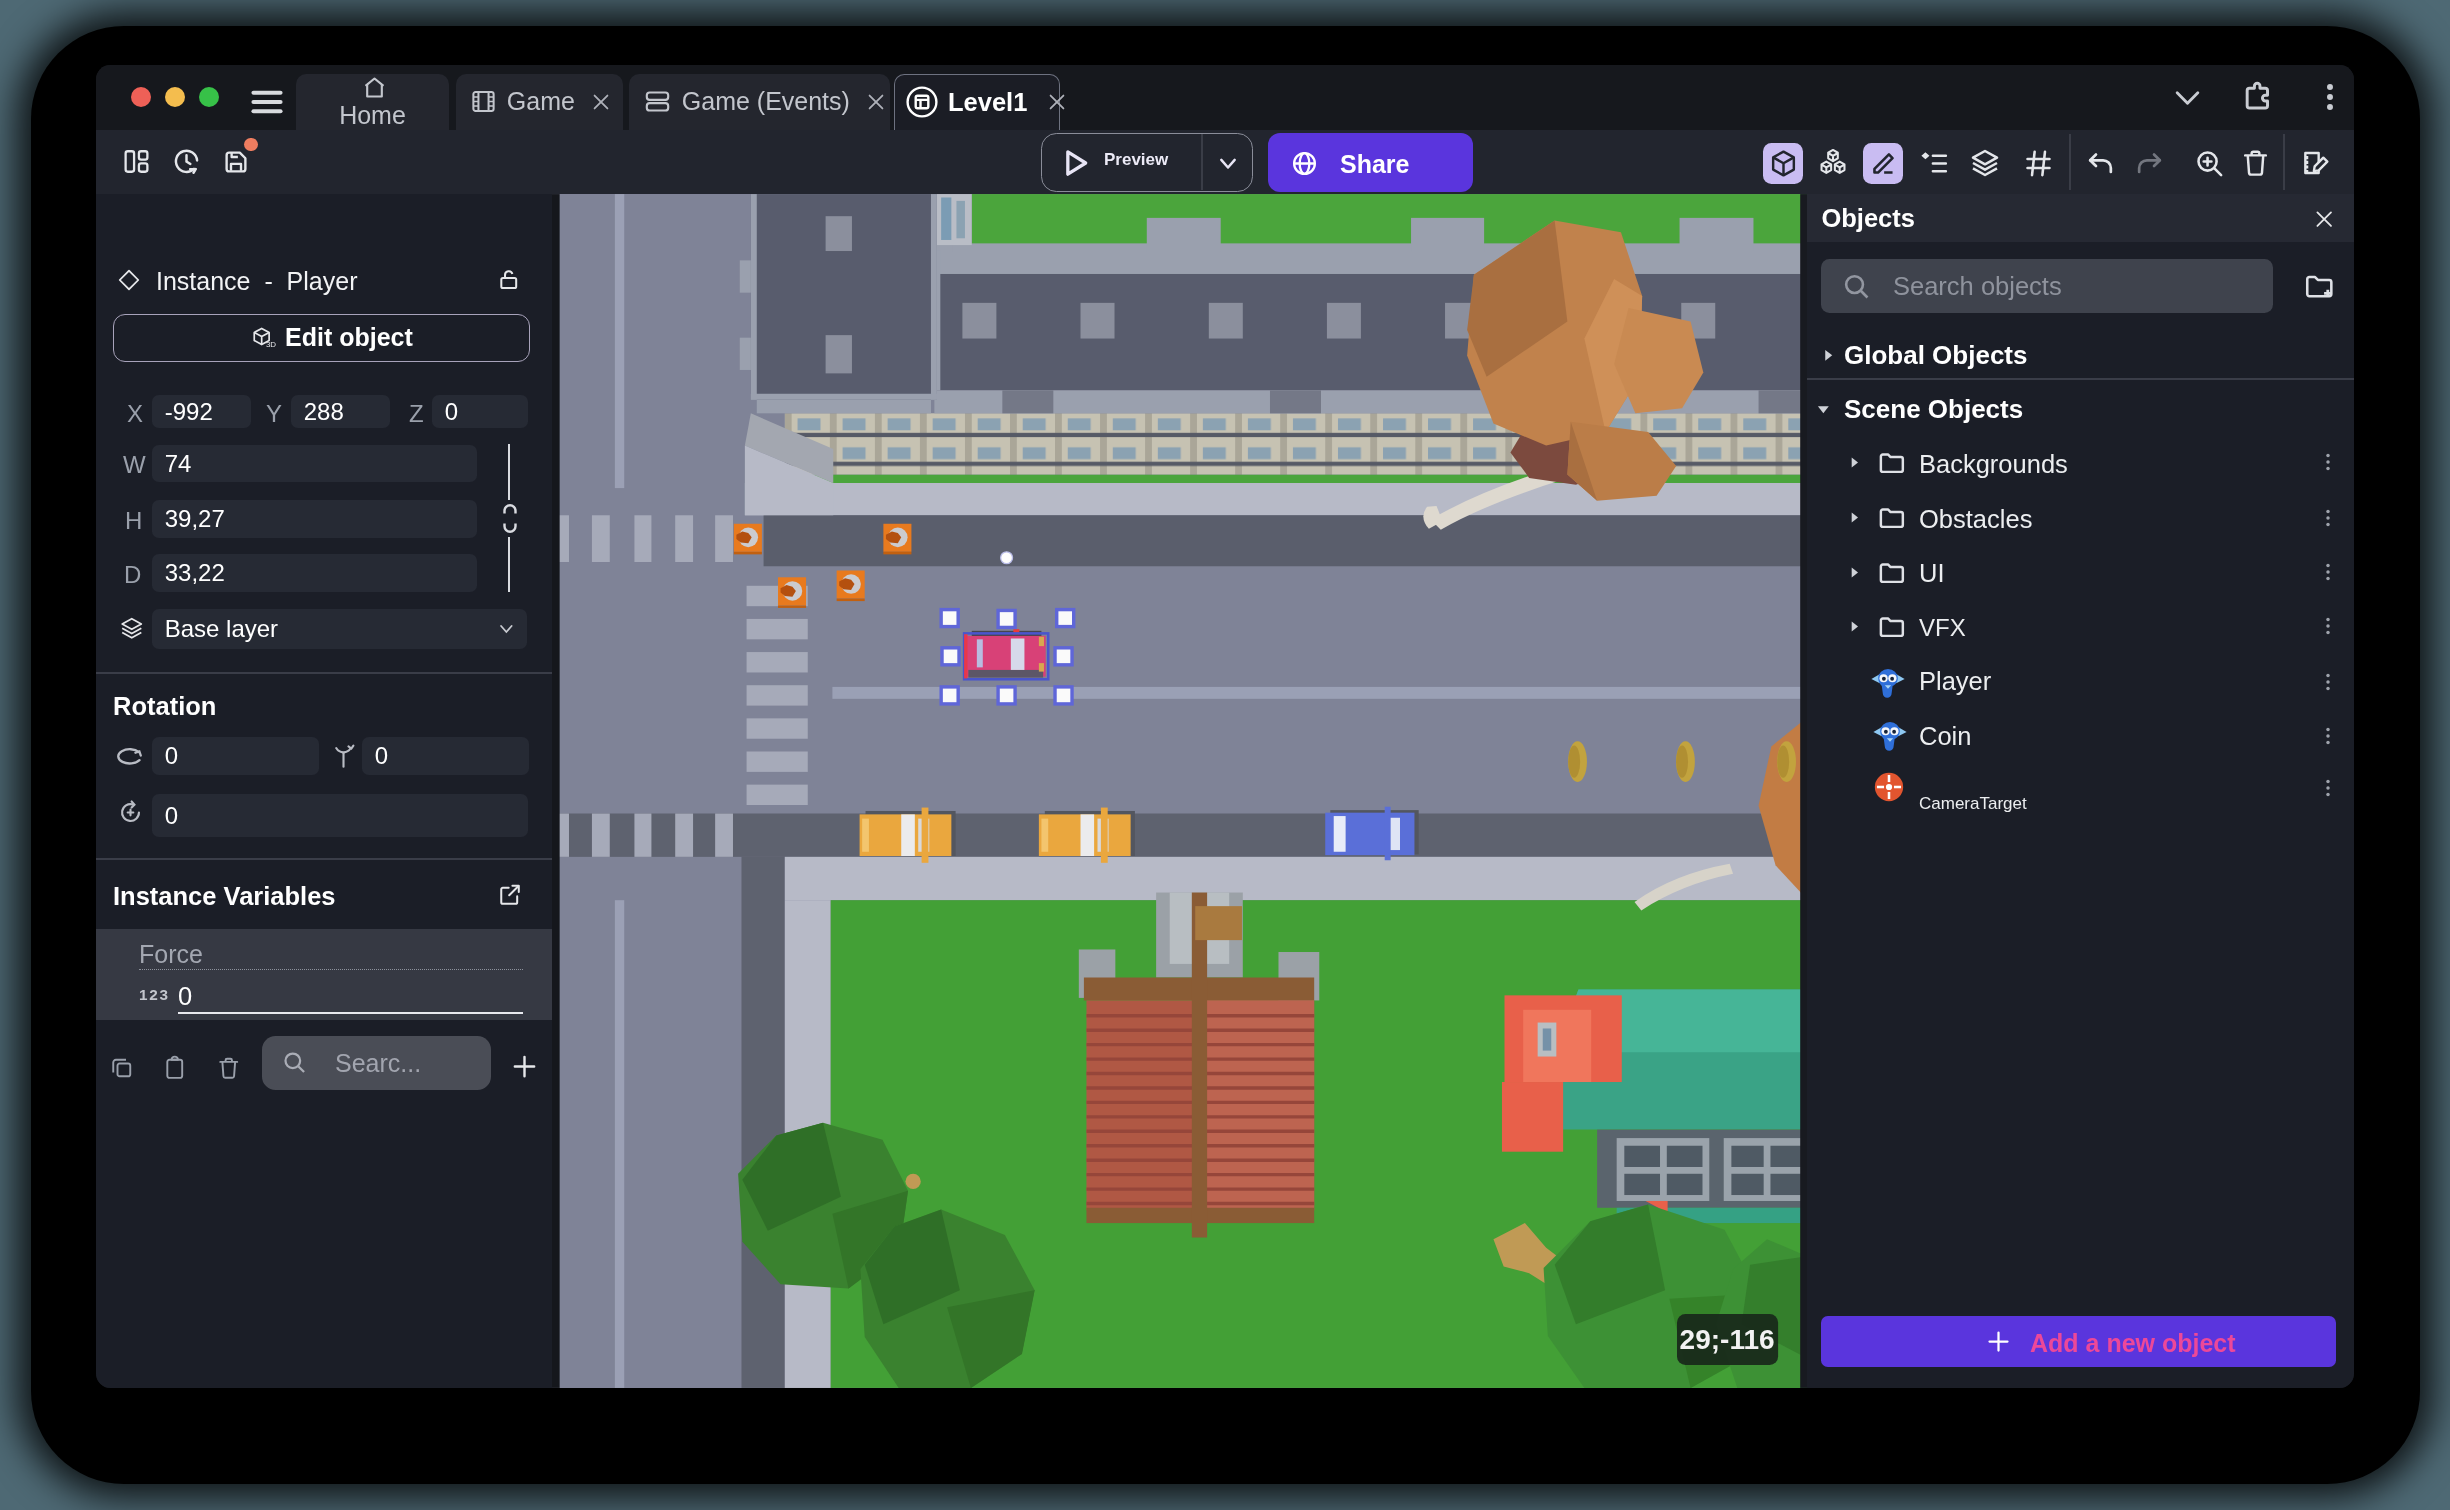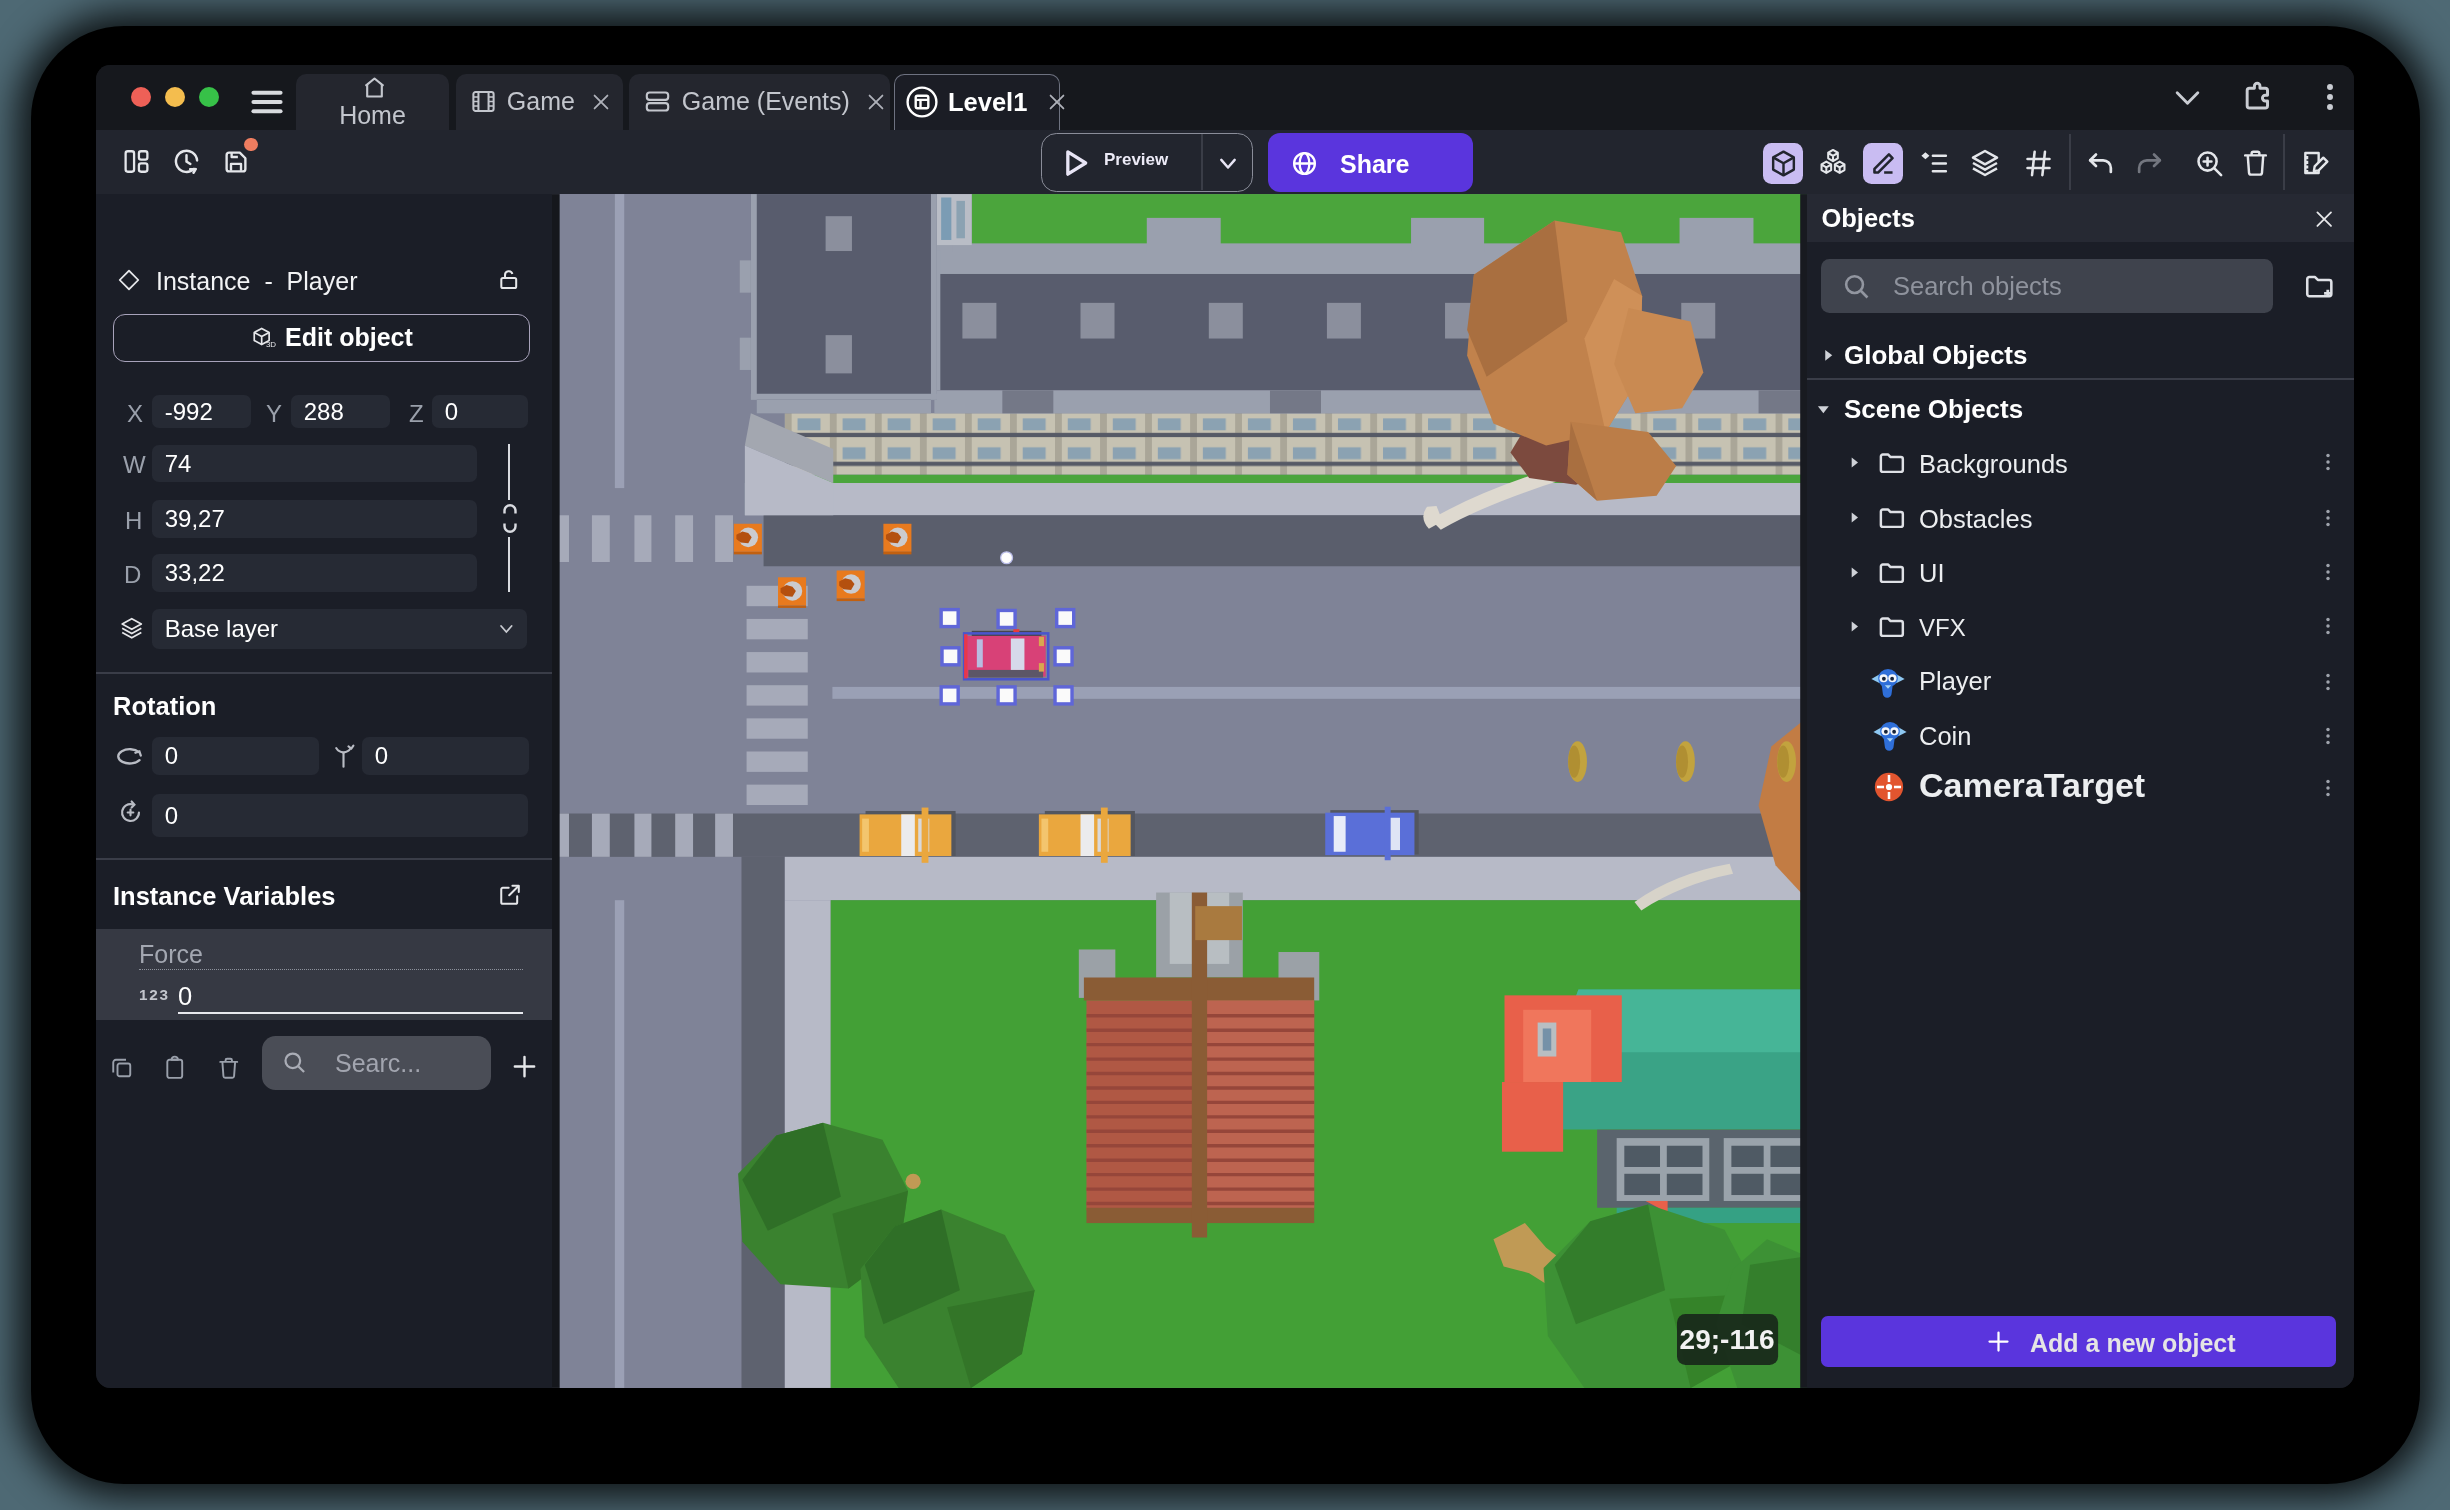--- a/index.html
+++ b/index.html
@@ -693,27 +693,27 @@
     <svg class="abs" style="left:65px; top:576px;" width="34" height="34" viewBox="0 0 24 24">
         <circle cx="12" cy="12" r="10" fill="#e2552f"></circle>
         <g stroke="#fff" stroke-width="1.8">
           <line x1="12" y1="3.5" x2="12" y2="8.5"></line>
           <line x1="12" y1="15.5" x2="12" y2="20.5"></line>
           <line x1="3.5" y1="12" x2="8.5" y2="12"></line>
           <line x1="15.5" y1="12" x2="20.5" y2="12"></line>
         </g>
         <circle cx="12" cy="12" r="2.2" fill="#fff"></circle>
       </svg>
-    <div class="abs" style="left:112px; top:572px; font-size:34px; color:#eceef0;font-weight:bold;">CameraTarget</div>
+    <div class="abs" style="left:112px; top:600px; font-size:17px; color:#eceef0;">CameraTarget</div>
     <svg class="abs" style="left:510px; top:583px;" width="22" height="22" viewBox="0 0 24 24" fill="#9fa3ac">
         <circle cx="12" cy="5" r="1.9"></circle>
         <circle cx="12" cy="12" r="1.9"></circle>
         <circle cx="12" cy="19" r="1.9"></circle>
       </svg>
 
     <div class="abs" style="left:14.4px; top:1122px; width:515px; height:51px; background:#5a35dd; border-radius:6.8px;"></div>
     <svg class="abs" style="left:178px; top:1134px;" width="27" height="27" viewBox="0 0 24 24" stroke="#fff" stroke-width="2" stroke-linecap="round">
         <path d="M12 4v16M4 12h16"></path>
       </svg>
-    <div class="abs b" style="left:223px; top:1135px; font-size:25px; color:#e5e5e5;">Add a new object</div>
+    <div class="abs b" style="left:223px; top:1135px; font-size:25px; color:#ec4899;">Add a new object</div>
   </div>
 </div>
 
 
 </body></html>

